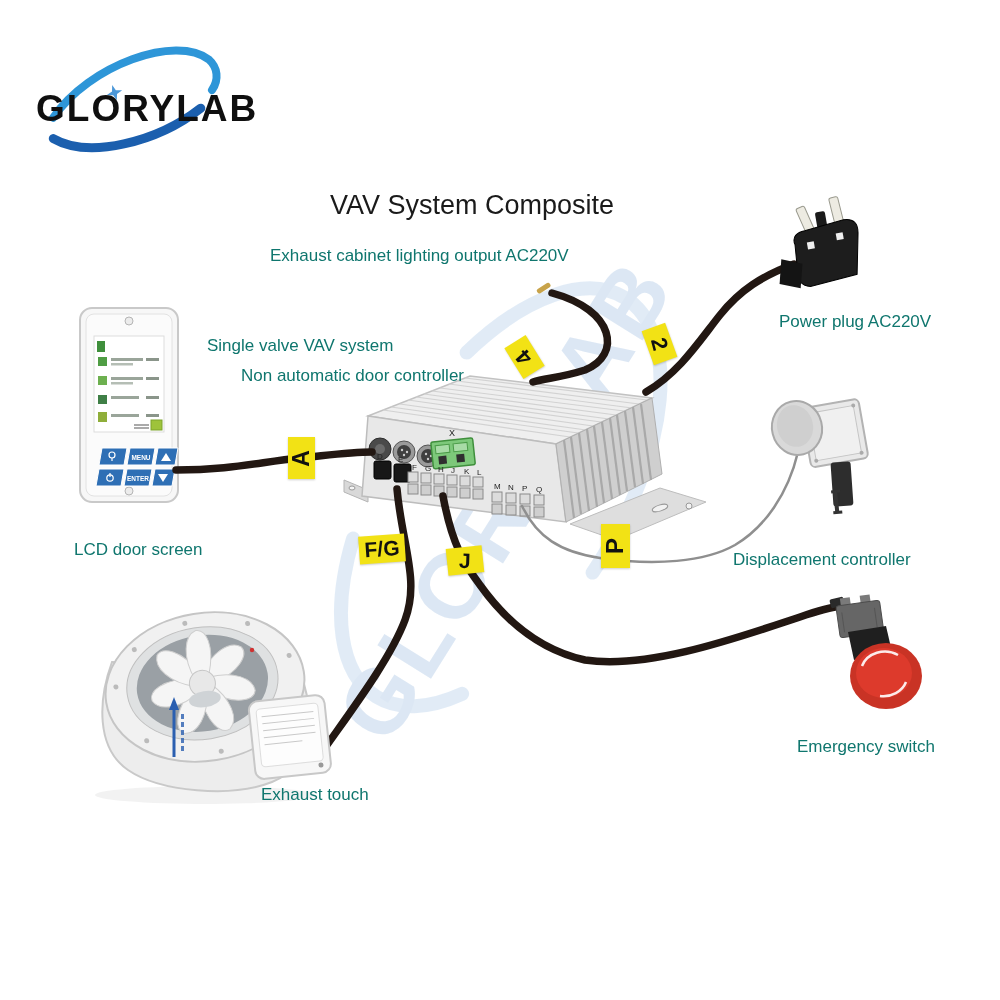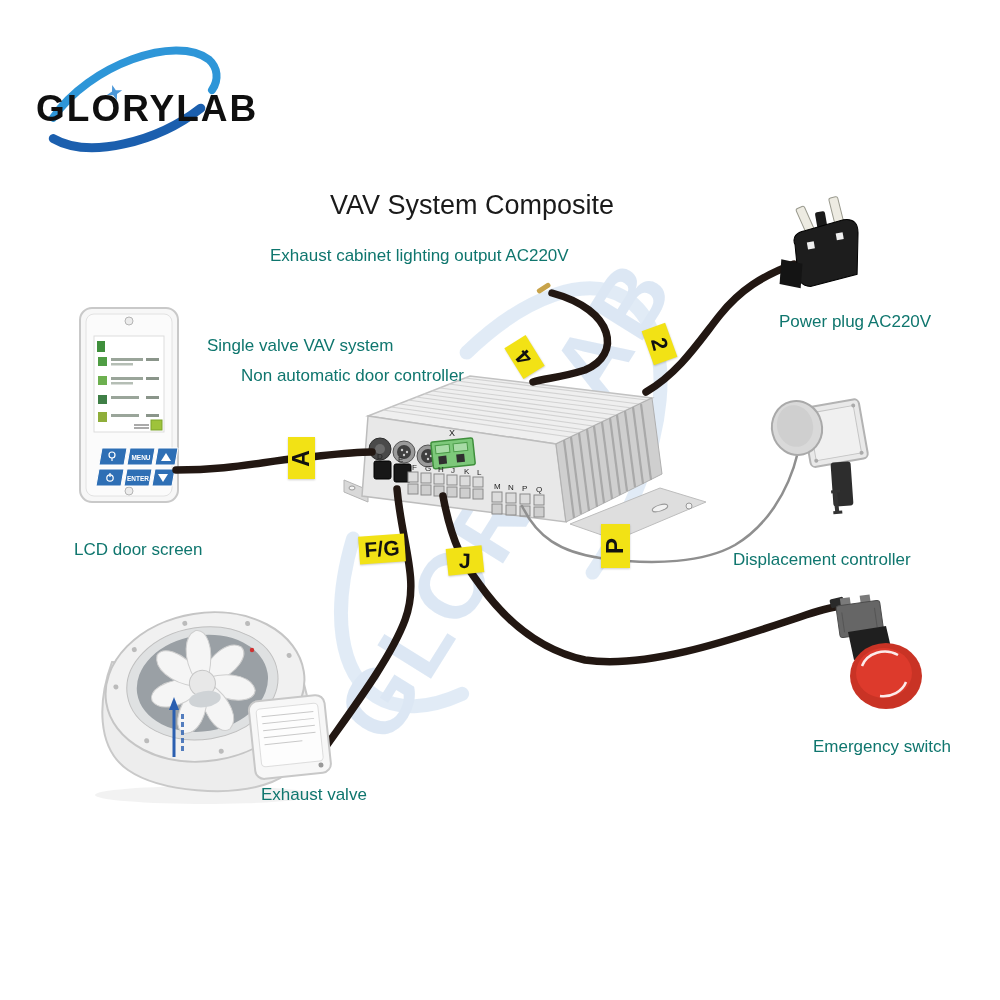--- a/index.html
+++ b/index.html
@@ -293,22 +293,22 @@
   </g>
 </svg>
 
 <div class="title overlay">VAV System Composite</div>
 <div class="lbl overlay" style="left:270px;top:246px;">Exhaust cabinet lighting output AC220V</div>
 <div class="lbl overlay" style="left:779px;top:312px;">Power plug AC220V</div>
 <div class="lbl overlay" style="left:207px;top:336px;">Single valve VAV system</div>
 <div class="lbl overlay" style="left:207px;top:366px;margin-left:34px;">Non automatic door controller</div>
 <div class="lbl overlay" style="left:74px;top:540px;">LCD door screen</div>
 <div class="lbl overlay" style="left:733px;top:550px;">Displacement controller</div>
-<div class="lbl overlay" style="left:797px;top:737px;margin-left:16px;">Emergency switch</div>
-<div class="lbl overlay" style="left:261px;top:785px;">Exhaust valve</div>
+<div class="lbl overlay" style="left:797px;top:737px;">Emergency switch</div>
+<div class="lbl overlay" style="left:261px;top:785px;">Exhaust touch</div>
 
 <div class="tag overlay" style="left:288px;top:437px;width:27px;height:42px;font-size:23px;">
     <span style="transform:rotate(-90deg);">A</span>
   </div>
 <div class="tag overlay" style="left:512px;top:339px;width:25px;height:36px;font-size:22px;transform:rotate(-32deg);">
     <span style="transform:rotate(-100deg);">4</span>
   </div>
 <div class="tag overlay" style="left:647px;top:326px;width:25px;height:36px;font-size:22px;transform:rotate(-20deg);">
     <span style="transform:rotate(95deg);">2</span>
   </div>

